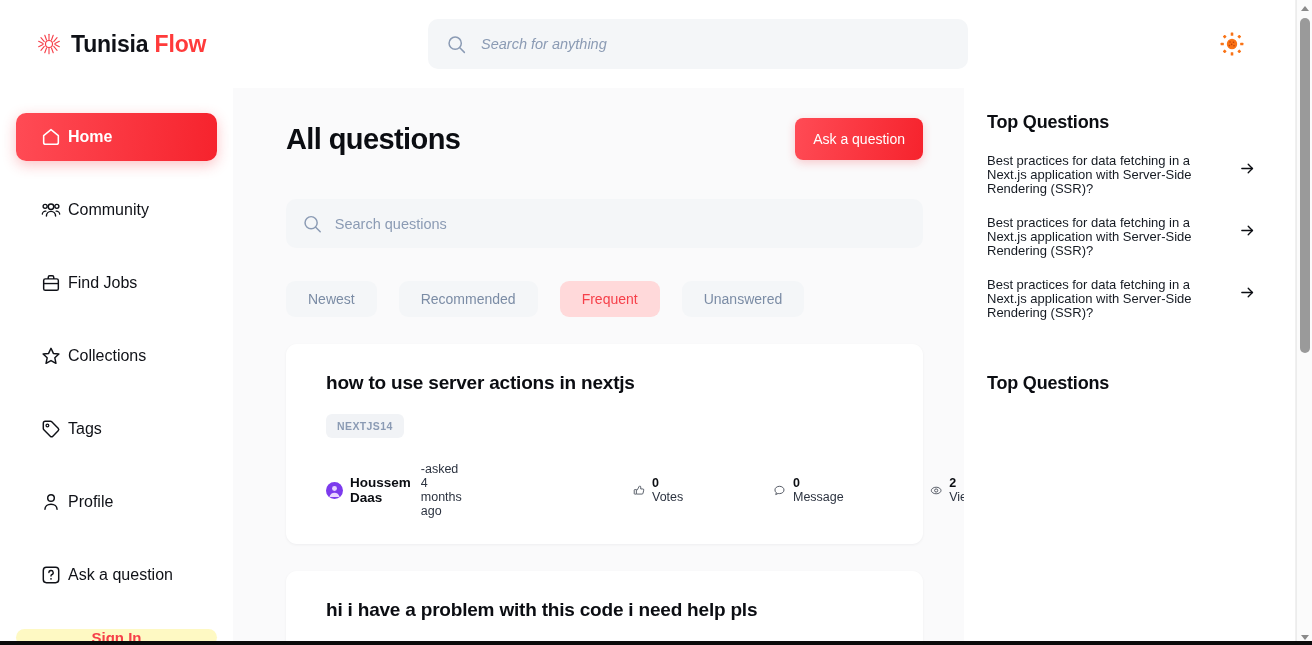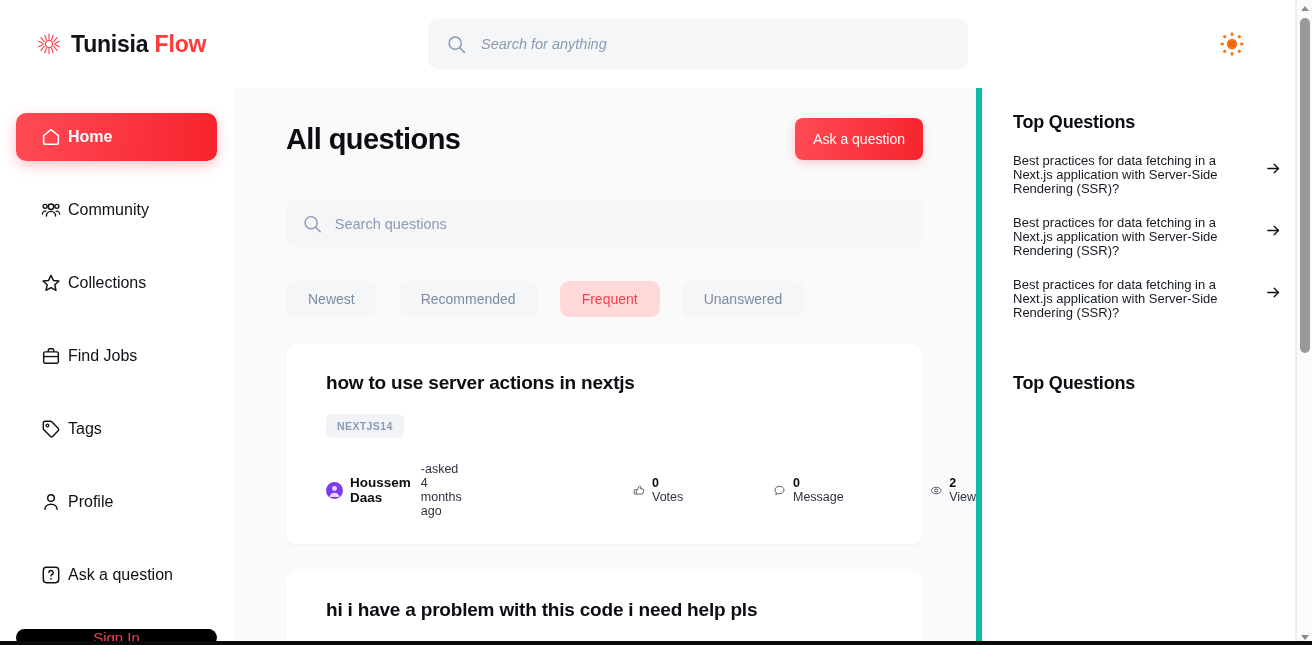--- a/index.html
+++ b/index.html
@@ -85,23 +85,23 @@
     background: linear-gradient(95deg, #ff4b55 0%, #f6232d 100%);
     color: #ffffff;
     box-shadow: 0 4px 14px rgba(246,35,45,0.28);
   }
   .nav-item.active .nav-label { font-weight: 700; }
   .nav-icon { width: 22px; height: 22px; flex: none; display: block; }
 
   .signin-btn {
     margin: 5px 16px 0 16px;
     height: 44px;
-    background: #000000;
+    background: #fef9c3;
     border: none; border-radius: 10px;
-    color: #f6404a; font-size: 15px; font-weight: 400;
+    color: #f6404a; font-size: 15px; font-weight: 700;
     font-family: "Liberation Sans", sans-serif;
     cursor: pointer;
     display: flex; align-items: center; justify-content: center;
   }
 
   
   .main {
     position: absolute; left: 233px; top: 88px;
     width: 749px; height: 557px;
     background: #fafafb;
@@ -180,21 +180,21 @@
     display: flex; align-items: center; gap: 7px;
   }
   .meta-stat .sv { font-size: 12.5px; color: #2c3340; }
   .meta-stat .sv b { font-weight: 700; color: #0b0d12; }
   .stat-votes { margin-left: 171px; }
   .stat-msg { margin-left: 87px; }
   .stat-views { margin-left: 84px; }
 
   
   .rightpanel {
-    position: absolute; left: 990px; top: 88px;
+    position: absolute; left: 964px; top: 88px;
     width: 314px; height: 557px;
     background: #ffffff;
     padding: 24px 22px 0 23px;
     overflow: hidden;
   }
   .panel-title {
     font-size: 18px; font-weight: 700; color: #0b0d12;
     letter-spacing: -0.2px;
   }
   .tq-list { margin-top: 21px; }
@@ -324,32 +324,32 @@
           <circle cx="18.4" cy="8" r="2.2" stroke="#0f1117" stroke-width="1.5"></circle>
           <path d="M7 18.5 a5 5 0 0 1 10 0" stroke="#0f1117" stroke-width="1.6" stroke-linecap="round"></path>
           <path d="M2.5 16.5 a3.6 3.6 0 0 1 3.9 -3.3" stroke="#0f1117" stroke-width="1.4" stroke-linecap="round"></path>
           <path d="M21.5 16.5 a3.6 3.6 0 0 0 -3.9 -3.3" stroke="#0f1117" stroke-width="1.4" stroke-linecap="round"></path>
         </svg>
         <span class="nav-label">Community</span>
       </div>
 
       <div class="nav-item">
         <svg class="nav-icon" viewBox="0 0 24 24" fill="none">
-          <path d="M12 3.6 L14.6 9.2 L20.6 9.9 L16.2 14 L17.4 20 L12 17 L6.6 20 L7.8 14 L3.4 9.9 L9.4 9.2 Z" stroke="#0f1117" stroke-width="1.6" stroke-linejoin="round"></path>
-        </svg>
-        <span class="nav-label">Collections</span>
-      </div>
-
-      <div class="nav-item">
-        <svg class="nav-icon" viewBox="0 0 24 24" fill="none">
           <rect x="4" y="7.5" width="16" height="12.5" rx="1.8" stroke="#0f1117" stroke-width="1.6"></rect>
           <path d="M9 7.5 V5.6 a1.6 1.6 0 0 1 1.6 -1.6 h2.8 A1.6 1.6 0 0 1 15 5.6 V7.5" stroke="#0f1117" stroke-width="1.6"></path>
           <path d="M4 12.6 H20" stroke="#0f1117" stroke-width="1.5"></path>
         </svg>
         <span class="nav-label">Find Jobs</span>
+      </div>
+
+      <div class="nav-item">
+        <svg class="nav-icon" viewBox="0 0 24 24" fill="none">
+          <path d="M12 3.6 L14.6 9.2 L20.6 9.9 L16.2 14 L17.4 20 L12 17 L6.6 20 L7.8 14 L3.4 9.9 L9.4 9.2 Z" stroke="#0f1117" stroke-width="1.6" stroke-linejoin="round"></path>
+        </svg>
+        <span class="nav-label">Collections</span>
       </div>
 
       <div class="nav-item">
         <svg class="nav-icon" viewBox="0 0 24 24" fill="none">
           <path d="M3.6 11.4 V5.6 a2 2 0 0 1 2 -2 h5.8 a2 2 0 0 1 1.4 0.6 l7 7 a2 2 0 0 1 0 2.8 l-5.8 5.8 a2 2 0 0 1 -2.8 0 l-7 -7 a2 2 0 0 1 -0.6 -1.4 Z" stroke="#0f1117" stroke-width="1.6" stroke-linejoin="round"></path>
           <circle cx="8.1" cy="8.1" r="1.5" stroke="#0f1117" stroke-width="1.4"></circle>
         </svg>
         <span class="nav-label">Tags</span>
       </div>
 

